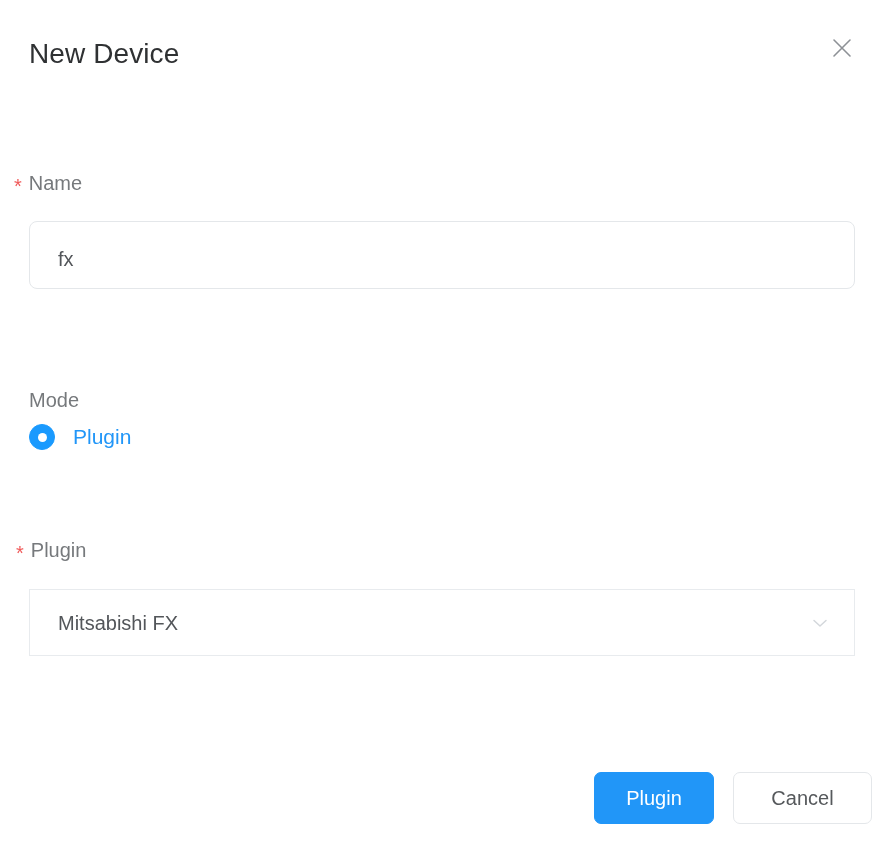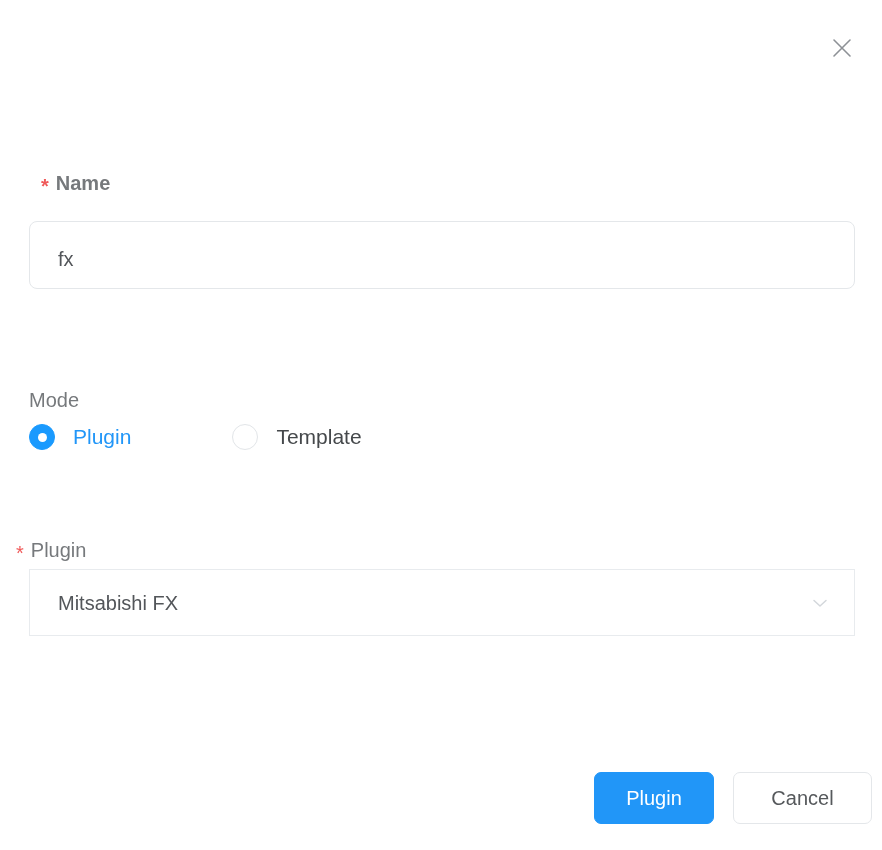--- a/index.html
+++ b/index.html
@@ -126,21 +126,21 @@
     margin-left: 18px;
     line-height: 26px;
     white-space: nowrap;
   }
   .radio-option.selected .radio-label { color: #2196f8; }
   .radio-gap { width: 101px; }
 
   .select-box {
     position: absolute;
     left: 29px;
-    top: 469px;
+    top: 489px;
     width: 826px;
     height: 67px;
     background: #ffffff;
     border: 1px solid #e8ebee;
     border-radius: 0;
     display: flex;
     align-items: center;
     cursor: pointer;
   }
   .select-value {
@@ -194,51 +194,48 @@
     border: 1px solid #e4e7ea;
     color: #56595c;
   }
 </style>
 </head>
 <body>
 
 <div class="dialog">
 
   <div class="dialog-header">
+    <div class="dialog-title">New Device</div>
     <button class="close-button">
       <span>
         <svg width="22" height="22" viewBox="0 0 22 22">
           <path d="M3 3 L19 19 M19 3 L3 19" stroke="#8d9196" stroke-width="1.6" fill="none" stroke-linecap="round"></path>
         </svg>
       </span>
     </button>
   </div>
 
   <div class="form-body">
 
-    <div class="field-label" style="left:41px; top:70px;font-weight:bold;">
+    <div class="field-label" style="left:14px; top:70px;">
       <span class="req-star">*</span><span>Name</span>
     </div>
 
     <input class="text-input" style="left: 29px; top: 121px; width: 826px; height: 68px;" type="text" value="fx">
 
     <div class="field-label" style="left:29px; top:252px;margin-top:35px;">
       <span>Mode</span>
     </div>
 
     <div class="radio-row">
       <div class="radio-option selected">
         <span class="radio-mark"></span>
         <span class="radio-label">Plugin</span>
       </div>
       <div class="radio-gap"></div>
-      <div class="radio-option">
-        <span class="radio-mark"></span>
-        <span class="radio-label">Template</span>
-      </div>
     </div>
 
     <div class="field-label" style="left:16px; top:437px;">
       <span class="req-star">*</span><span>Plugin</span>
     </div>
 
     <div class="select-box">
       <span class="select-value">Mitsabishi FX</span>
       <span class="select-arrow">
         <svg width="20" height="20" viewBox="0 0 20 20">

